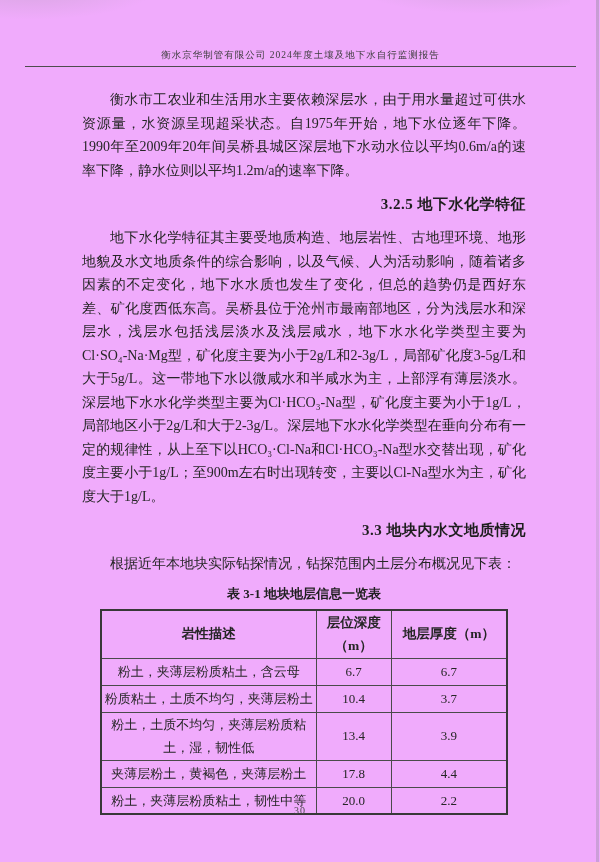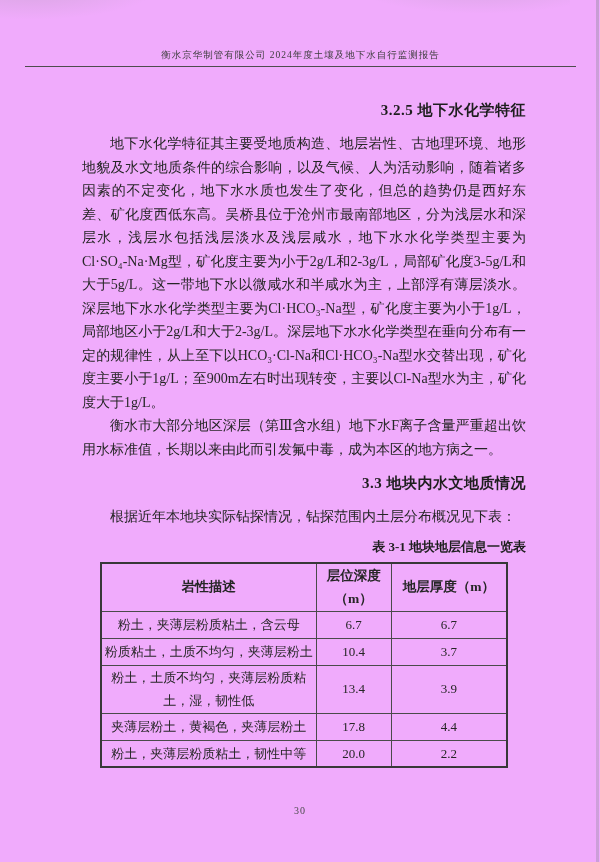--- a/index.html
+++ b/index.html
@@ -52,21 +52,21 @@
     font-size: 15px;
     font-weight: bold;
     line-height: 24px;
     margin: 10px 0 10px 0;
     text-align: right;
     color: #1e1e1e;
     letter-spacing: .5px;
   }
   .table-caption {
     margin-top: 8px;
-    text-align: right;
+    text-align: center;
     font-weight: bold;
     font-size: 13px;
     line-height: 20px;
     color: #1f1f1f;
   }
   table.layer-table {
     width: 408px;
     margin: 5px auto 4px auto;
     border-collapse: collapse;
     border: 2px solid #383838;
@@ -105,26 +105,26 @@
   <div class="scan-smudge-tl"></div>
   <div class="scan-smudge-tr"></div>
   <div class="scan-edge-right"></div>
 
   <header class="page-header">
     <div class="header-text">衡水京华制管有限公司 2024年度土壤及地下水自行监测报告</div>
   </header>
 
   <main class="content">
 
+    <p class="para">衡水市工农业和生活用水主要依赖深层水，由于用水量超过可供水资源量，水资源呈现超采状态。自1975年开始，地下水位逐年下降。1990年至2009年20年间吴桥县城区深层地下水动水位以平均0.6m/a的速率下降，静水位则以平均1.2m/a的速率下降。</p>
 
     <h2 class="heading">3.2.5  地下水化学特征</h2>
 
     <p class="para">地下水化学特征其主要受地质构造、地层岩性、古地理环境、地形地貌及水文地质条件的综合影响，以及气候、人为活动影响，随着诸多因素的不定变化，地下水水质也发生了变化，但总的趋势仍是西好东差、矿化度西低东高。吴桥县位于沧州市最南部地区，分为浅层水和深层水，浅层水包括浅层淡水及浅层咸水，地下水水化学类型主要为Cl·SO₄-Na·Mg型，矿化度主要为小于2g/L和2-3g/L，局部矿化度3-5g/L和大于5g/L。这一带地下水以微咸水和半咸水为主，上部浮有薄层淡水。深层地下水水化学类型主要为Cl·HCO₃-Na型，矿化度主要为小于1g/L，局部地区小于2g/L和大于2-3g/L。深层地下水水化学类型在垂向分布有一定的规律性，从上至下以HCO₃·Cl-Na和Cl·HCO₃-Na型水交替出现，矿化度主要小于1g/L；至900m左右时出现转变，主要以Cl-Na型水为主，矿化度大于1g/L。</p>
 
-    <p class="para">衡水市大部分地区深层（第Ⅲ含水组）地下水F离子含量严重超出饮用水标准值，长期以来由此而引发氟中毒，成为本区的地方病之一。</p>
 
     <h2 class="heading">3.3  地块内水文地质情况</h2>
 
     <p class="para">根据近年本地块实际钻探情况，钻探范围内土层分布概况见下表：</p>
 
     <div class="table-caption">表 3-1 地块地层信息一览表</div>
 
     <table class="layer-table">
       <thead>
         <tr>

